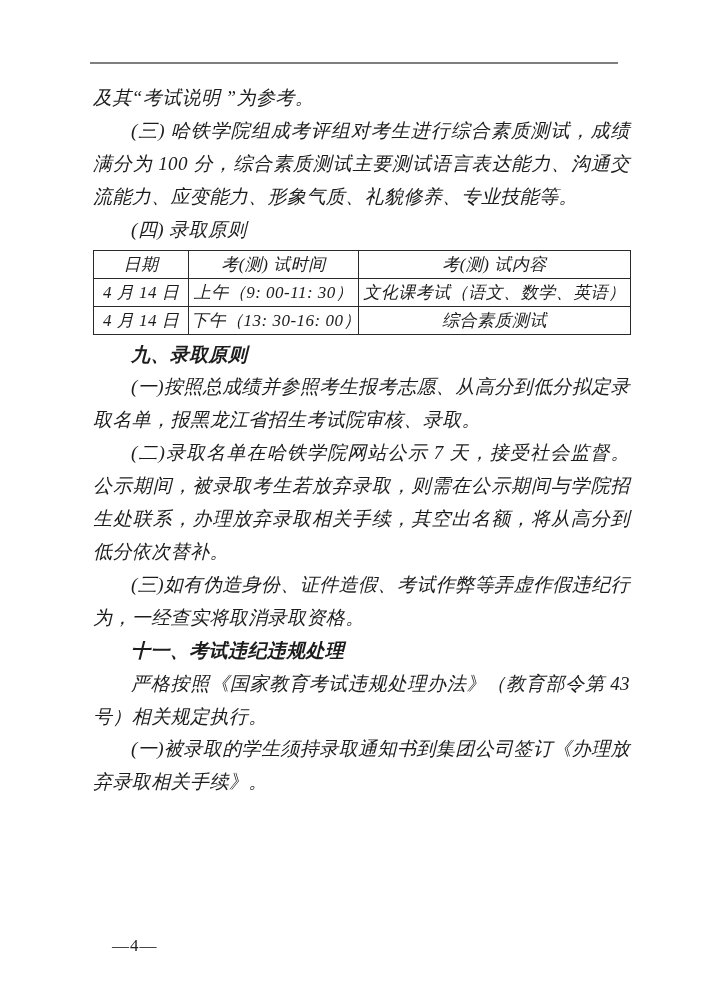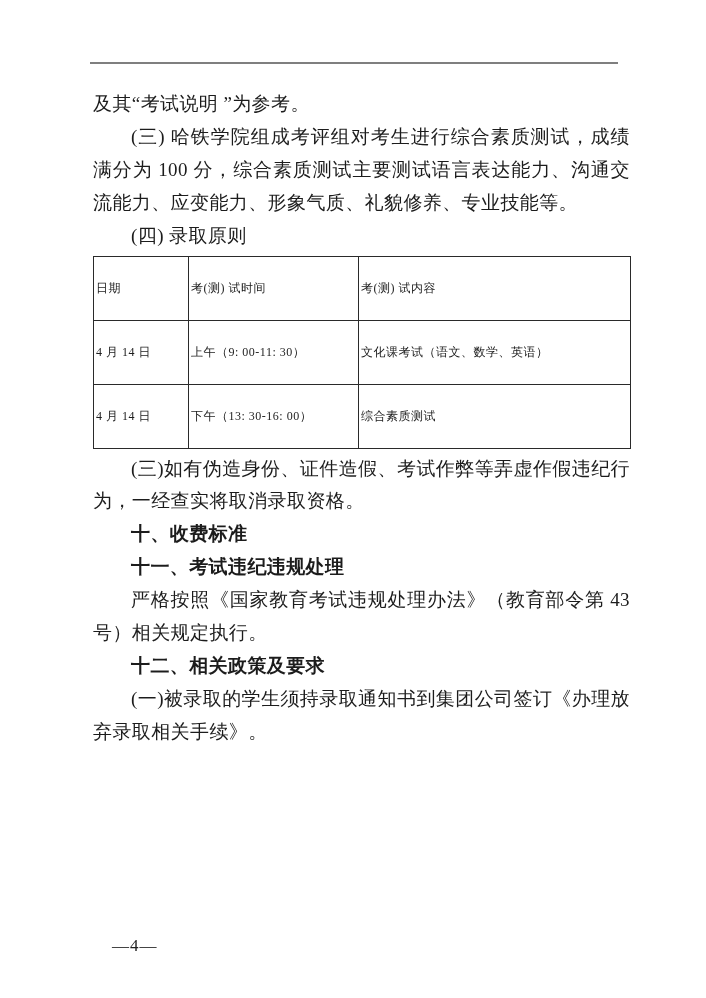--- a/index.html
+++ b/index.html
@@ -20,22 +20,23 @@
     position: absolute;
     left: 90px;
     top: 62px;
     width: 528px;
     height: 2px;
     background: #7f7f7f;
   }
   .content {
     position: absolute;
     left: 93px;
-    top: 88px;
+    top: 82px;
     width: 537px;
+    font-style: italic;
   }
   .para {
     margin: 0;
     font-size: 19px;
     line-height: 32.9px;
     text-align: justify;
     text-justify: inter-ideograph;
     letter-spacing: 0.4px;
     text-indent: 2em;
   }
@@ -54,24 +55,24 @@
   table.schedule {
     border-collapse: collapse;
     width: 537px;
     margin: 3px 0 4px 0;
     table-layout: fixed;
   }
   table.schedule th,
   table.schedule td {
     border: 1.5px solid #2a2a2a;
     height: 27px;
-    padding: 18px 2px;
-    font-size: 12px;
+    padding: 0 2px;
+    font-size: 17px;
     font-weight: normal;
-    text-align: left;
+    text-align: center;
     vertical-align: middle;
     letter-spacing: 0.5px;
     overflow: hidden;
     white-space: nowrap;
   }
   .col-date { width: 95px; }
   .col-time { width: 170px; }
   .col-content { width: 272px; }
   .footer-page-num {
     position: absolute;
@@ -116,32 +117,33 @@
           <td>文化课考试（语文、数学、英语）</td>
         </tr>
         <tr>
           <td>4 月 14 日</td>
           <td>下午（13: 30-16: 00）</td>
           <td>综合素质测试</td>
         </tr>
       </tbody>
     </table>
 
+    <p class="heading">九、录取原则</p>
 
+    <p class="para">(一)按照总成绩并参照考生报考志愿、从高分到低分拟定录取名单，报黑龙江省招生考试院审核、录取。</p>
 
+    <p class="para">(二)录取名单在哈铁学院网站公示 7 天，接受社会监督。公示期间，被录取考生若放弃录取，则需在公示期间与学院招生处联系，办理放弃录取相关手续，其空出名额，将从高分到低分依次替补。</p>
 
     <p class="para">(三)如有伪造身份、证件造假、考试作弊等弄虚作假违纪行为，一经查实将取消录取资格。</p>
 
-    <p class="heading">十、收费标准</p>
 
 
     <p class="heading">十一、考试违纪违规处理</p>
 
     <p class="para">严格按照《国家教育考试违规处理办法》（教育部令第 43 号）相关规定执行。</p>
 
-    <p class="heading">十二、相关政策及要求</p>
 
     <p class="para">(一)被录取的学生须持录取通知书到集团公司签订《办理放弃录取相关手续》。</p>
 
   </div>
 
   <div class="footer-page-num">—4—</div>
 </div>
 
 </body></html>

